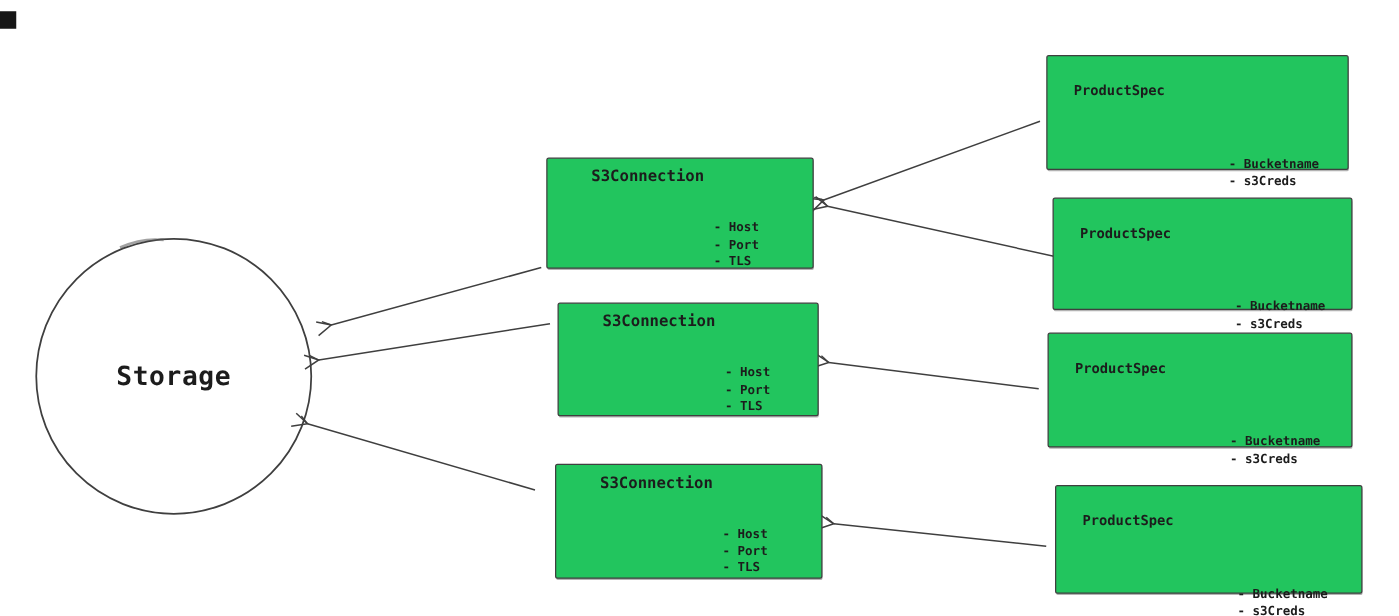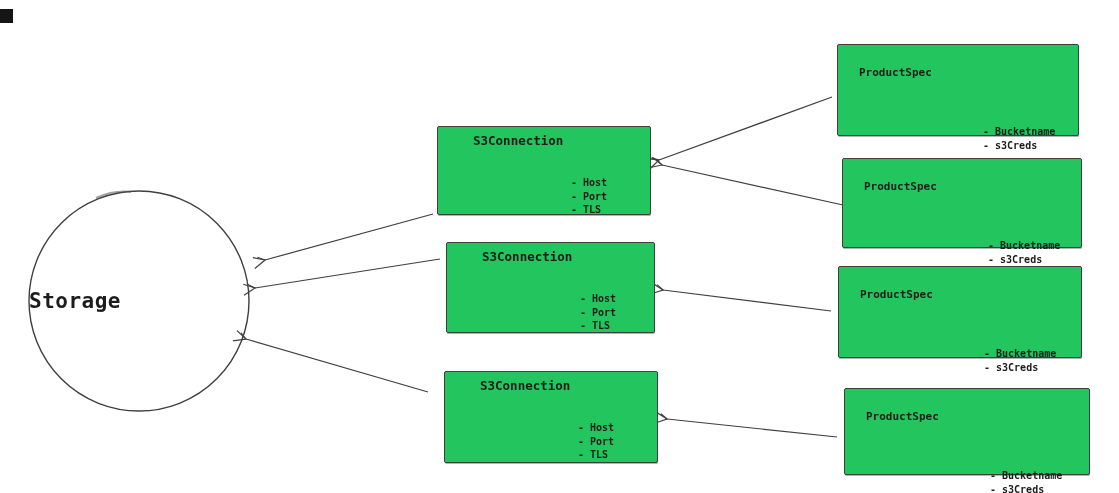--- a/index.html
+++ b/index.html
@@ -44,21 +44,21 @@
   #s3-1 { left: 446px; top: 242px; width: 209px; height: 91px; }
   #s3-2 { left: 444px; top: 371px; width: 214px; height: 92px; }
   #ps-0 { left: 837px; top: 44px;  width: 242px; height: 92px; }
   #ps-1 { left: 842px; top: 158px; width: 240px; height: 90px; }
   #ps-2 { left: 838px; top: 266px; width: 244px; height: 92px; }
   #ps-3 { left: 844px; top: 388px; width: 246px; height: 87px; }
 
   .storage-label {
     position: absolute;
     left: 29px; top: 289px; width: 220px;
-    text-align: left;
+    text-align: center;
     font-size: 21px;
     font-weight: bold;
     letter-spacing: 0.5px;
   }
   .corner-artifact {
     position: absolute;
     left: 0; top: 9px;
     width: 13px; height: 14px;
     background: #161616;
   }

